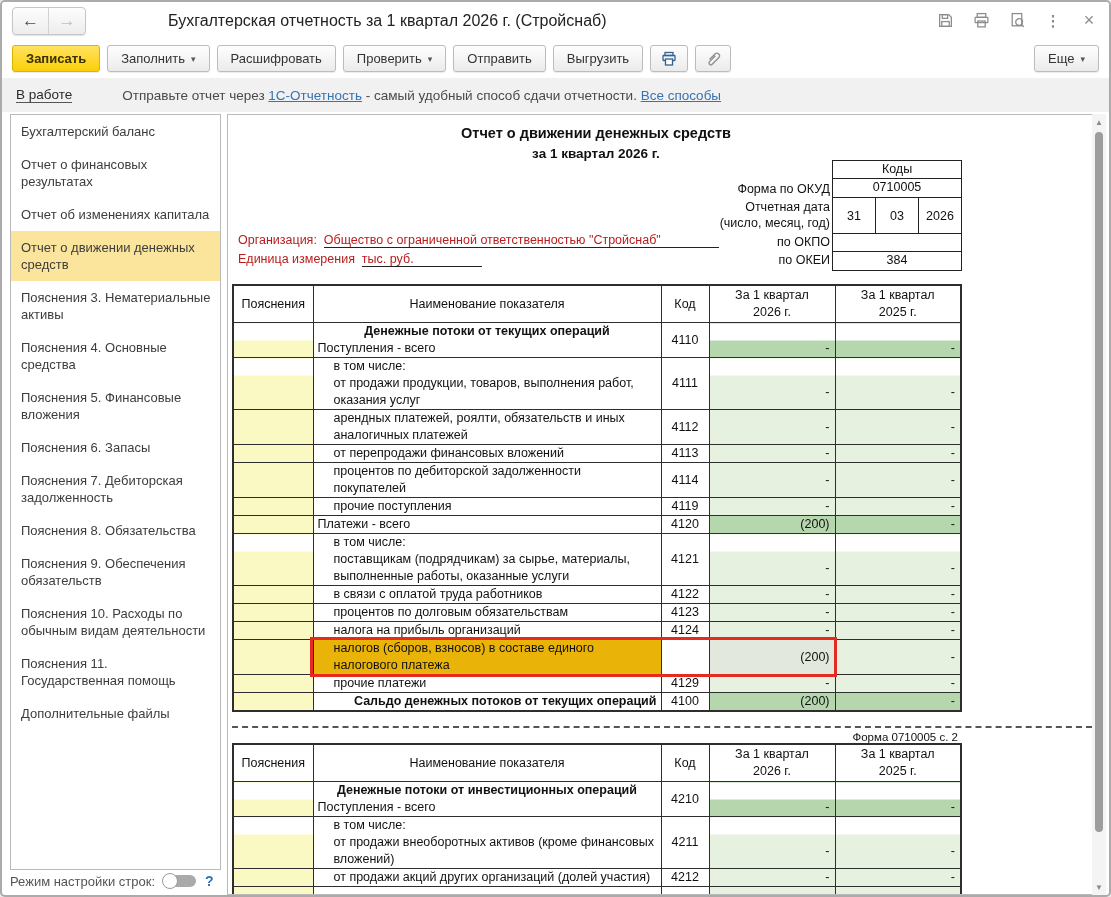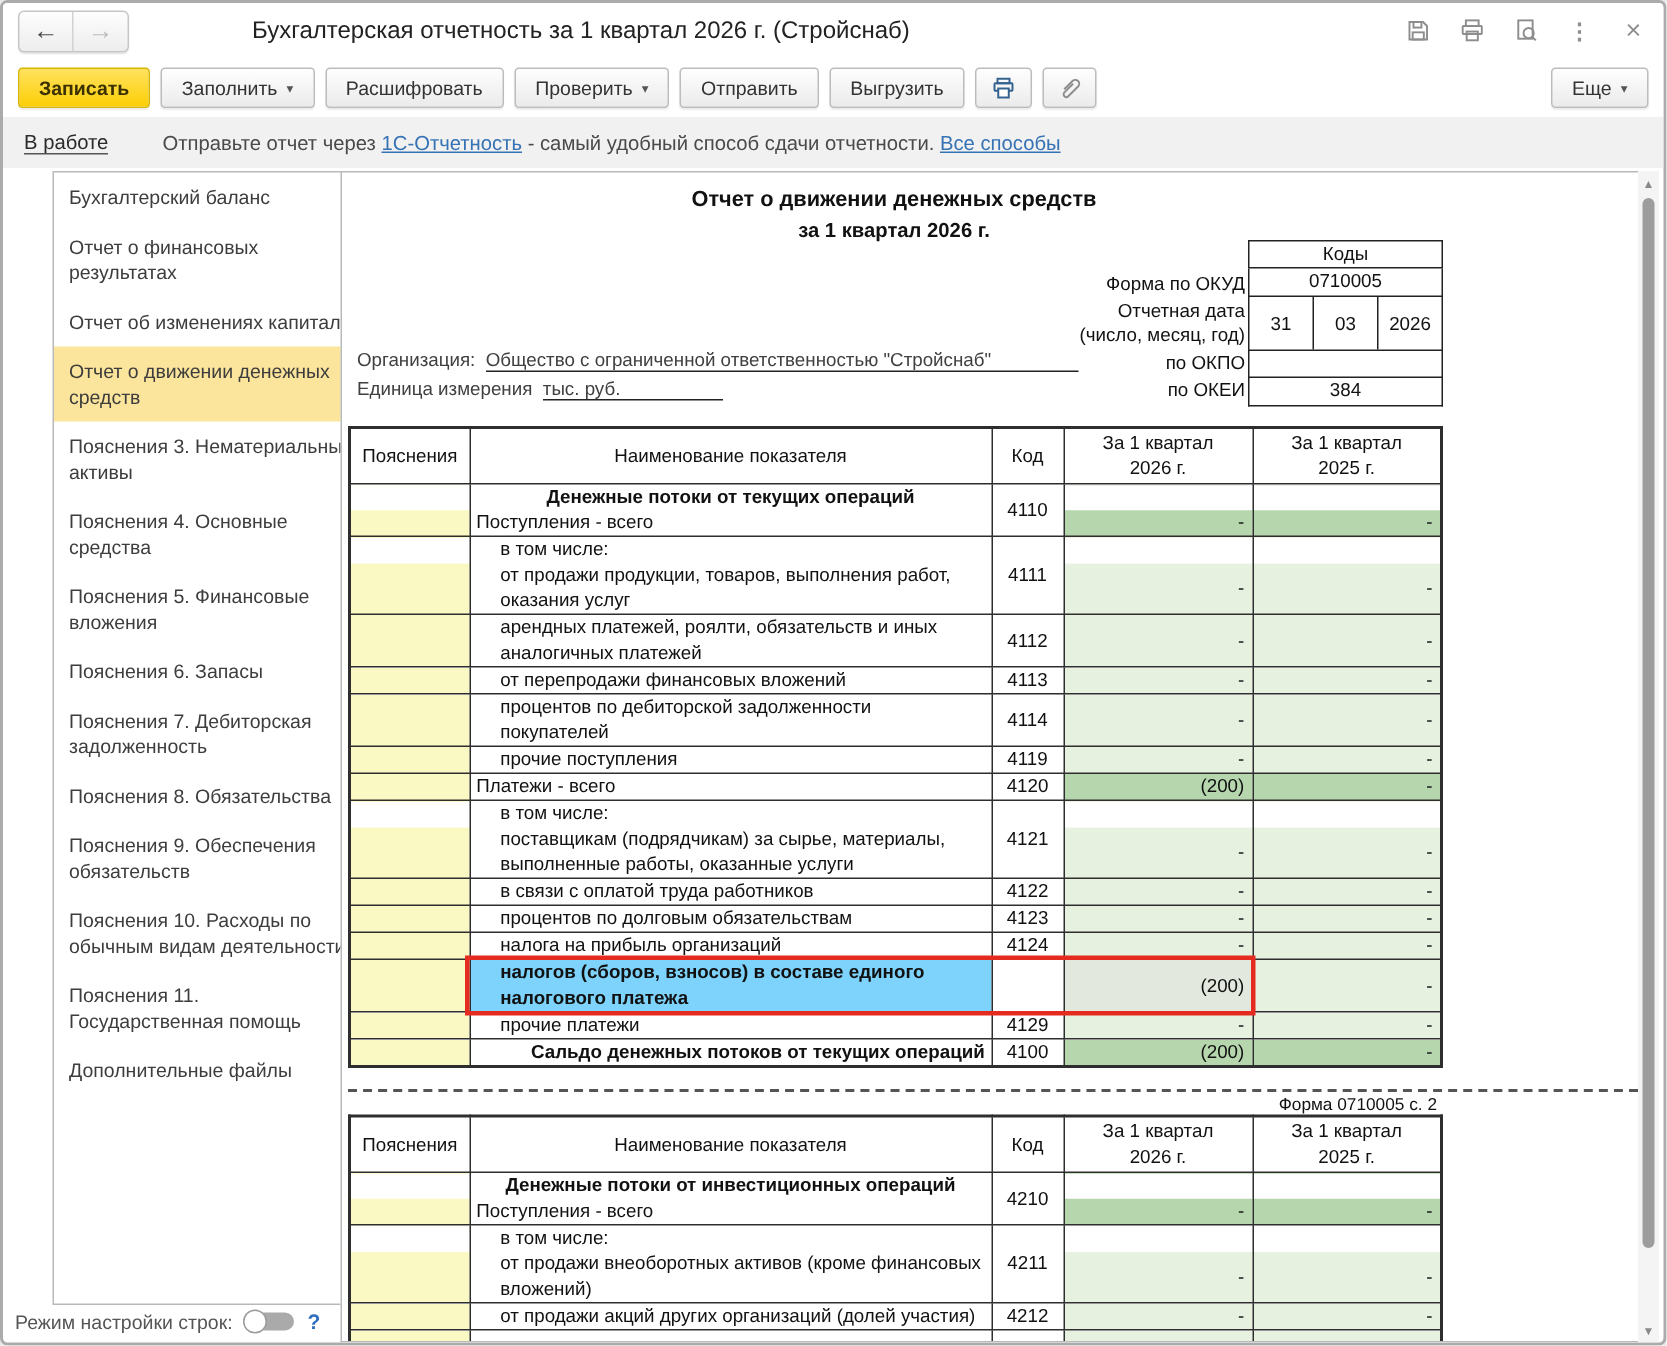--- a/index.html
+++ b/index.html
@@ -33,26 +33,26 @@
   .btn.primary { background:linear-gradient(#ffe25f,#fccf06); border-color:#d8b500;
                  font-weight:bold; color:#3a3000; }
   .btn.iconbtn { padding:0 9px; }
   .btn.iconbtn svg { display:block; }
   .btn.more { margin-left:auto; }
 
   
   .strip { position:absolute; top:76px; left:0; right:0; height:34px; background:#f1f1f1;
            display:flex; align-items:center; padding:0 14px; font-size:13.5px; color:#444; }
   .stateLink { color:#2b2b2b; border-bottom:1px solid #555; cursor:pointer; }
-  .stripMsg { margin-left:36px; color:#4a4a4a; }
+  .stripMsg { margin-left:50px; color:#4a4a4a; }
   .alink { color:#3673b5; text-decoration:underline; cursor:pointer; }
 
   
   .sidebar { position:absolute; top:112px; left:8px; width:211px; height:756px;
-             border:1px solid #b9b9b9; background:#fff; overflow:hidden;margin-left:25px; }
+             border:1px solid #b9b9b9; background:#fff; overflow:hidden; }
   .side-item { padding:8px 6px 8px 10px; font-size:13px; color:#3d3d3d; line-height:17px; cursor:pointer; }
   .side-item.sel { background:#fbe49c; }
   .side-footer { position:absolute; left:8px; bottom:6px; width:211px; display:flex;
                  align-items:center; gap:7px; font-size:13px; color:#555; }
   .toggle { position:relative; width:36px; height:16px; cursor:pointer; }
   .toggle .track { position:absolute; left:8px; top:2px; width:26px; height:12px;
                    background:#aaa; border-radius:6px; }
   .toggle .knob { position:absolute; left:0; top:0; width:16px; height:16px; border-radius:50%;
                   background:#fff; border:1px solid #9a9a9a; }
   .help { color:#2f6fbd; font-weight:bold; font-size:14px; cursor:pointer; }
@@ -76,41 +76,41 @@
   .codes .cell { border:1px solid #222; text-align:center; line-height:17px; }
   .codes .khead { width:130px; height:19px; }
   .codes .kokud { width:130px; height:19px; border-top:none; }
   .codes .kdate { display:flex; width:130px; height:36px; border:1px solid #222; border-top:none; }
   .codes .kdate div { flex:1; display:flex; align-items:center; justify-content:center;
                       border-right:1px solid #222; }
   .codes .kdate div:last-child { border-right:none; }
   .codes .kokpo { width:130px; height:18px; border-top:none; }
   .codes .kokei { width:130px; height:19px; border-top:none; }
   .clabel { position:absolute; font-size:12.5px; color:#111; text-align:right; right:262px; white-space:nowrap; }
-  .orgline { position:absolute; left:6px; font-size:12.5px; color:#404040; white-space:nowrap; }
+  .orgline { position:absolute; left:6px; font-size:12.5px; color:#b91c1c; white-space:nowrap; }
   .uline { border-bottom:1px solid #222; display:inline-block; }
 
   
   .tbl-wrap { position:relative; width:728px; }
   table.rep { border-collapse:collapse; table-layout:fixed; width:728px; font-size:12.5px; color:#111; }
   table.rep col.c0{width:80px} table.rep col.c1{width:348px} table.rep col.c2{width:48px}
   table.rep col.c3{width:126px} table.rep col.c4{width:126px}
   table.rep td, table.rep th { border:1px solid #2e2e2e; vertical-align:middle;
                                line-height:17px; overflow:hidden; }
   table.rep thead th { font-weight:normal; text-align:center; height:34px; padding:1px 3px; }
   table.rep { border:2px solid #2e2e2e; }
   tr.l1{height:18px} tr.l2{height:35px} tr.l3{height:52px}
   td.ce { background:#fbf9c3; }
   td.ce.st { background:linear-gradient(#fff 17px, #fbf9c3 17px); }
   td.cn { padding:0 4px; text-align:left; }
   td.cn .pre.section { font-weight:bold; text-align:center; }
   td.cn .pre.sub { padding-left:16px; }
   td.cn .nm.ind { padding-left:16px; }
   td.cn .nm.b { font-weight:bold;text-align:right; }
-  td.cn.ybg { background:#7dd3fc;font-weight:bold; }
+  td.cn.ybg { background:#eab308; }
   td.cc { text-align:center; }
   td.val { text-align:right; padding:0 5px; }
   td.val.st { padding-top:17px; }
   td.sd { background:#b6d7ae; } td.sd.st { background:linear-gradient(#fff 17px,#b6d7ae 17px); }
   td.sl { background:#e6f1e0; } td.sl.st { background:linear-gradient(#fff 17px,#e6f1e0 17px); }
   td.sg { background:#e2e8dd; }
   .hl-overlay { position:absolute; border:3px solid #e52a20; pointer-events:none; }
 
   .sep { width:860px; border-top:2px dashed #555; margin:14px 0 2px 0; }
   .form2 { width:728px; text-align:right; font-size:11.5px; color:#111; padding:1px 2px 0 0; }

